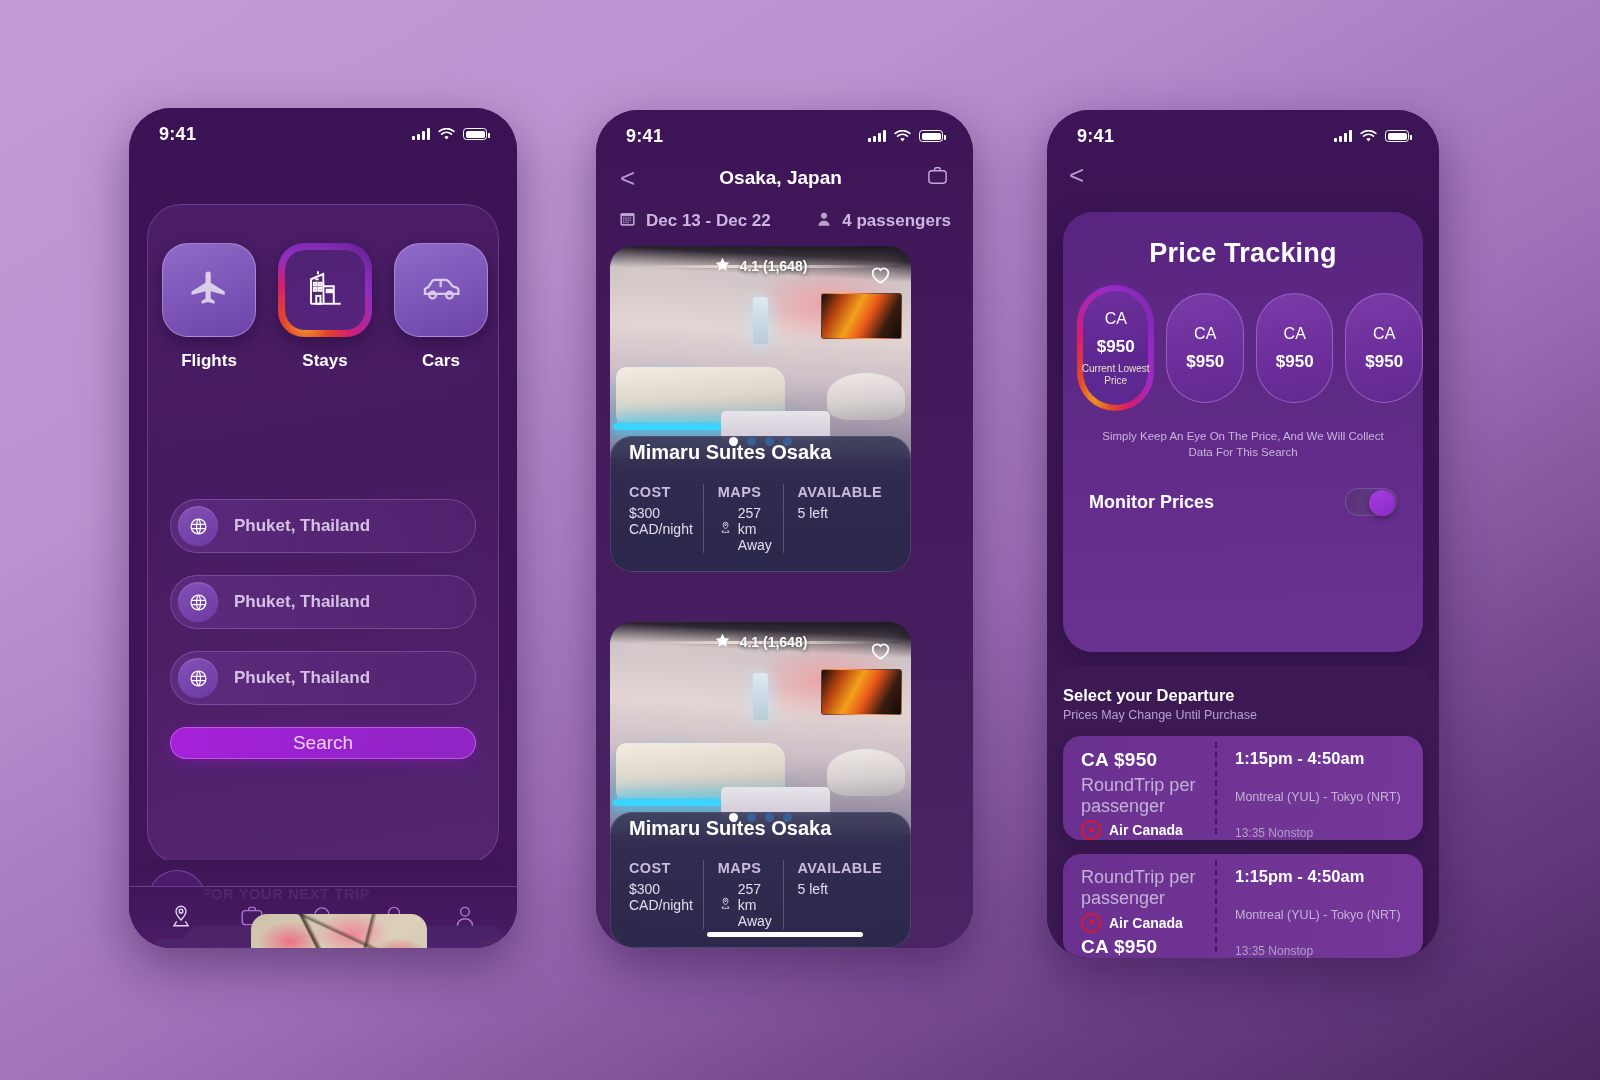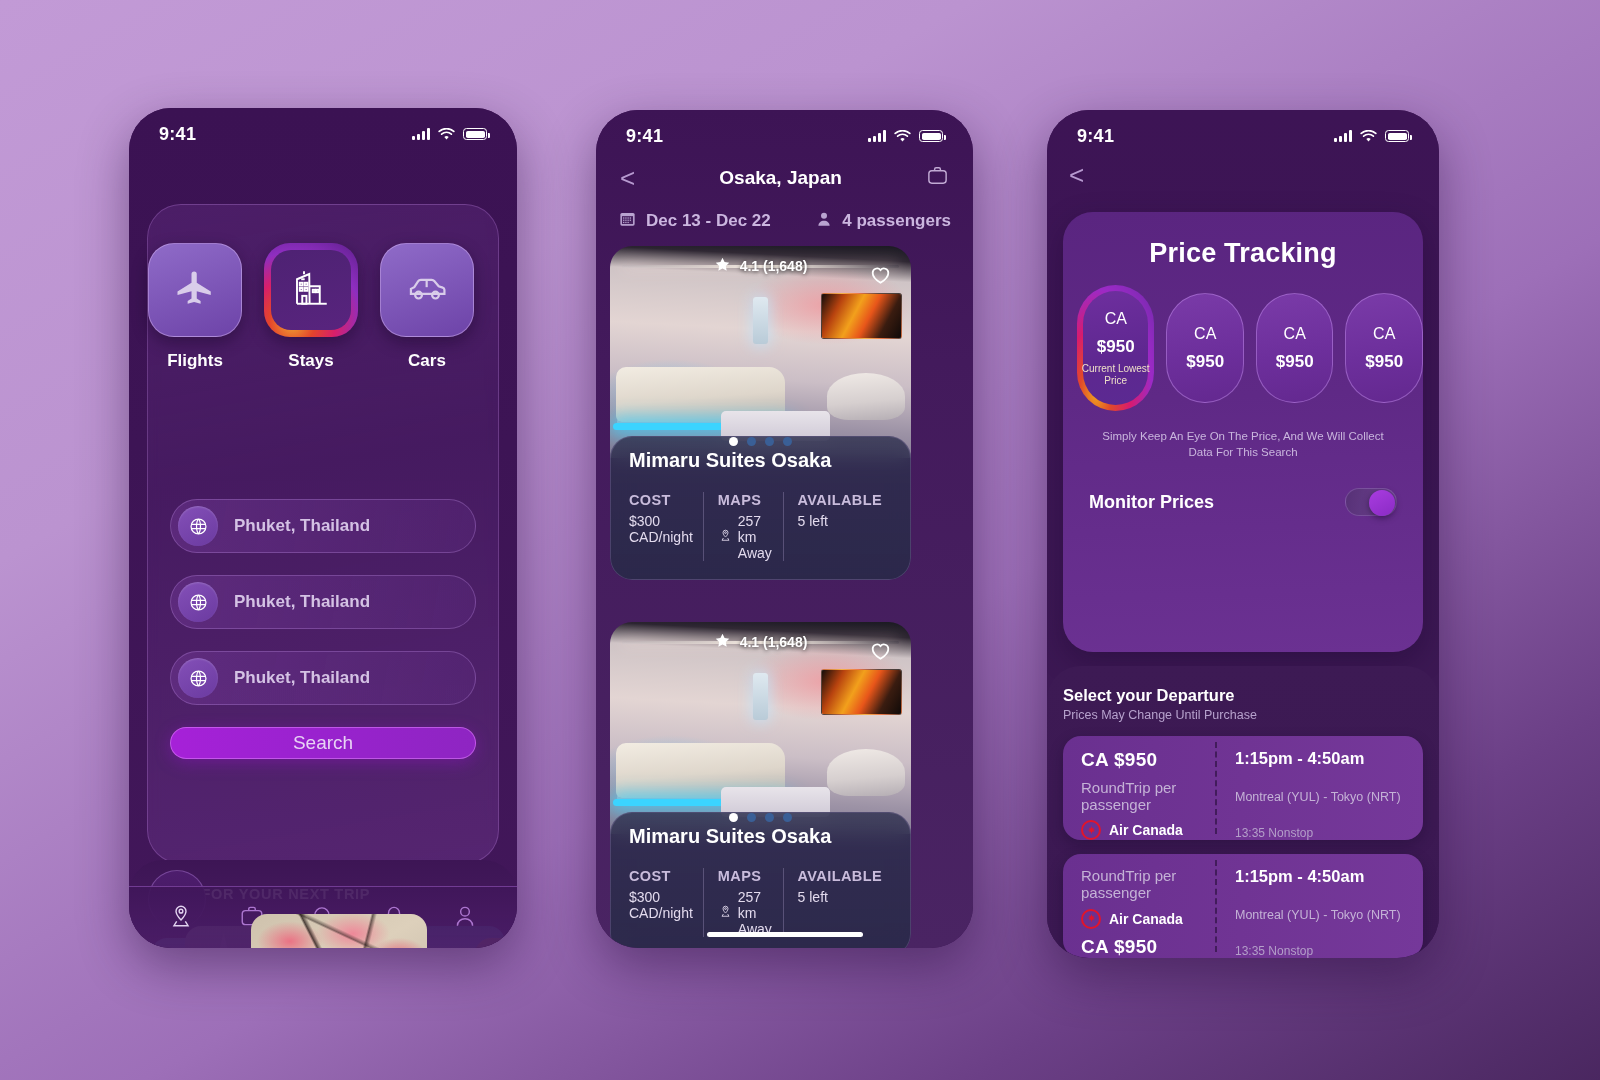--- a/index.html
+++ b/index.html
@@ -48,21 +48,21 @@
   .brand { color:#fff; font-size: 23px; font-weight: bold; letter-spacing: .2px; }
   .icon-btn { color:#d9c4ea; opacity:.85; }
 
   .p1-card {
     position:absolute; left: 18px; top: 96px; width: 352px; height: 660px;
     border-radius: 34px;
     background: linear-gradient(170deg, rgba(90,40,120,.55) 0%, rgba(82,36,112,.42) 40%, rgba(118,62,152,.38) 100%);
     border: 1px solid rgba(196,140,230,.28);
     backdrop-filter: blur(6px);
   }
-  .tiles { display:flex; gap: 22px; padding: 38px 0 0 0; }
+  .tiles { display:flex; gap: 22px; padding: 38px 0 0 14px; }
   .tile-wrap { width: 94px; text-align:center; }
   .tile {
     width: 94px; height: 94px; border-radius: 26px; position:relative;
     display:flex; align-items:center; justify-content:center;
     background: linear-gradient(160deg, #8f6bc8 0%, #7e57b8 50%, #6d43a8 100%);
     border: 1px solid rgba(210,175,240,.5);
     box-shadow: 0 6px 16px rgba(20,5,35,.4);
   }
   .tile.active {
     background: radial-gradient(circle at 30% 85%, #f0a830 0%, #e4442c 22%, #d81f6a 42%, #8e2ec0 68%, #5c1f8a 100%);
@@ -139,21 +139,21 @@
   .rating {
     position:absolute; top: 10px; left:0; right:0; display:flex; align-items:center;
     justify-content:center; gap:9px; color:#fff; font-size: 14px; font-weight:600; z-index:5;
     text-shadow: 0 1px 4px rgba(0,0,0,.7);
   }
   .heart { position:absolute; top: 16px; right: 18px; z-index:5; }
   .dots { position:absolute; left:0; right:0; bottom: 12px; display:flex; justify-content:center; gap:9px; z-index:5; }
   .dots i { width:9px; height:9px; border-radius:50%; background:#3a5f96; display:block; }
   .dots i:first-child { background:#fff; }
   .hotel-info {
-    padding: 12px 18px 18px 18px;
+    padding: 4px 18px 18px 18px;
     background: linear-gradient(180deg, rgba(46,48,78,.80) 0%, rgba(40,42,72,.88) 100%);
     backdrop-filter: blur(10px);
     border-radius: 22px; margin-top:-22px; position:relative; z-index:3;
     border: 1px solid rgba(180,160,220,.22);
   }
   .hotel-name { color:#fff; font-size: 20px; font-weight:bold; margin-bottom: 20px; }
   .stats { display:flex; }
   .stat { flex:1; padding-right:10px; }
   .stat + .stat { border-left: 1px solid rgba(190,175,220,.3); padding-left: 14px; }
   .stat .k { color:#c9bcdc; font-size: 14.5px; font-weight:bold; letter-spacing:.4px; }
@@ -225,21 +225,21 @@
     background: linear-gradient(95deg, #6a3090 0%, #703494 50%, #75389a 100%);
     box-shadow: 0 5px 14px rgba(20,5,40,.3);
   }
   .fleft { width: 152px; padding: 13px 0 0 18px; display:flex; flex-direction:column; }
   .fright { flex:1; padding: 13px 0 0 20px; display:flex; flex-direction:column; }
   .fcard .dash {
     position:absolute; left: 152px; top: 6px; bottom: 6px; width: 0;
     border-left: 2px dashed rgba(30,10,45,.55);
   }
   .fprice { color:#fff; font-size: 19px; font-weight:bold; letter-spacing:.3px; }
-  .fsub { color:#c4b2d6; font-size: 15px; }
+  .fsub { color:#c4b2d6; font-size: 18px; }
   .ftime { color:#fff; font-size: 16.5px; font-weight:bold; }
   .froute { color:#c4b2d6; font-size: 12.5px; }
   .fstops { color:#b49fc9; font-size: 12px; }
   .airline { display:flex; align-items:center; gap: 8px; }
   .ac-logo {
     width: 20px; height: 20px; border-radius:50%; border: 2px solid #e2142b;
     display:flex; align-items:center; justify-content:center; background: transparent;
   }
   .airline .nm { color:#fff; font-size: 14px; font-weight:bold; }
   .gap { flex:1; }

